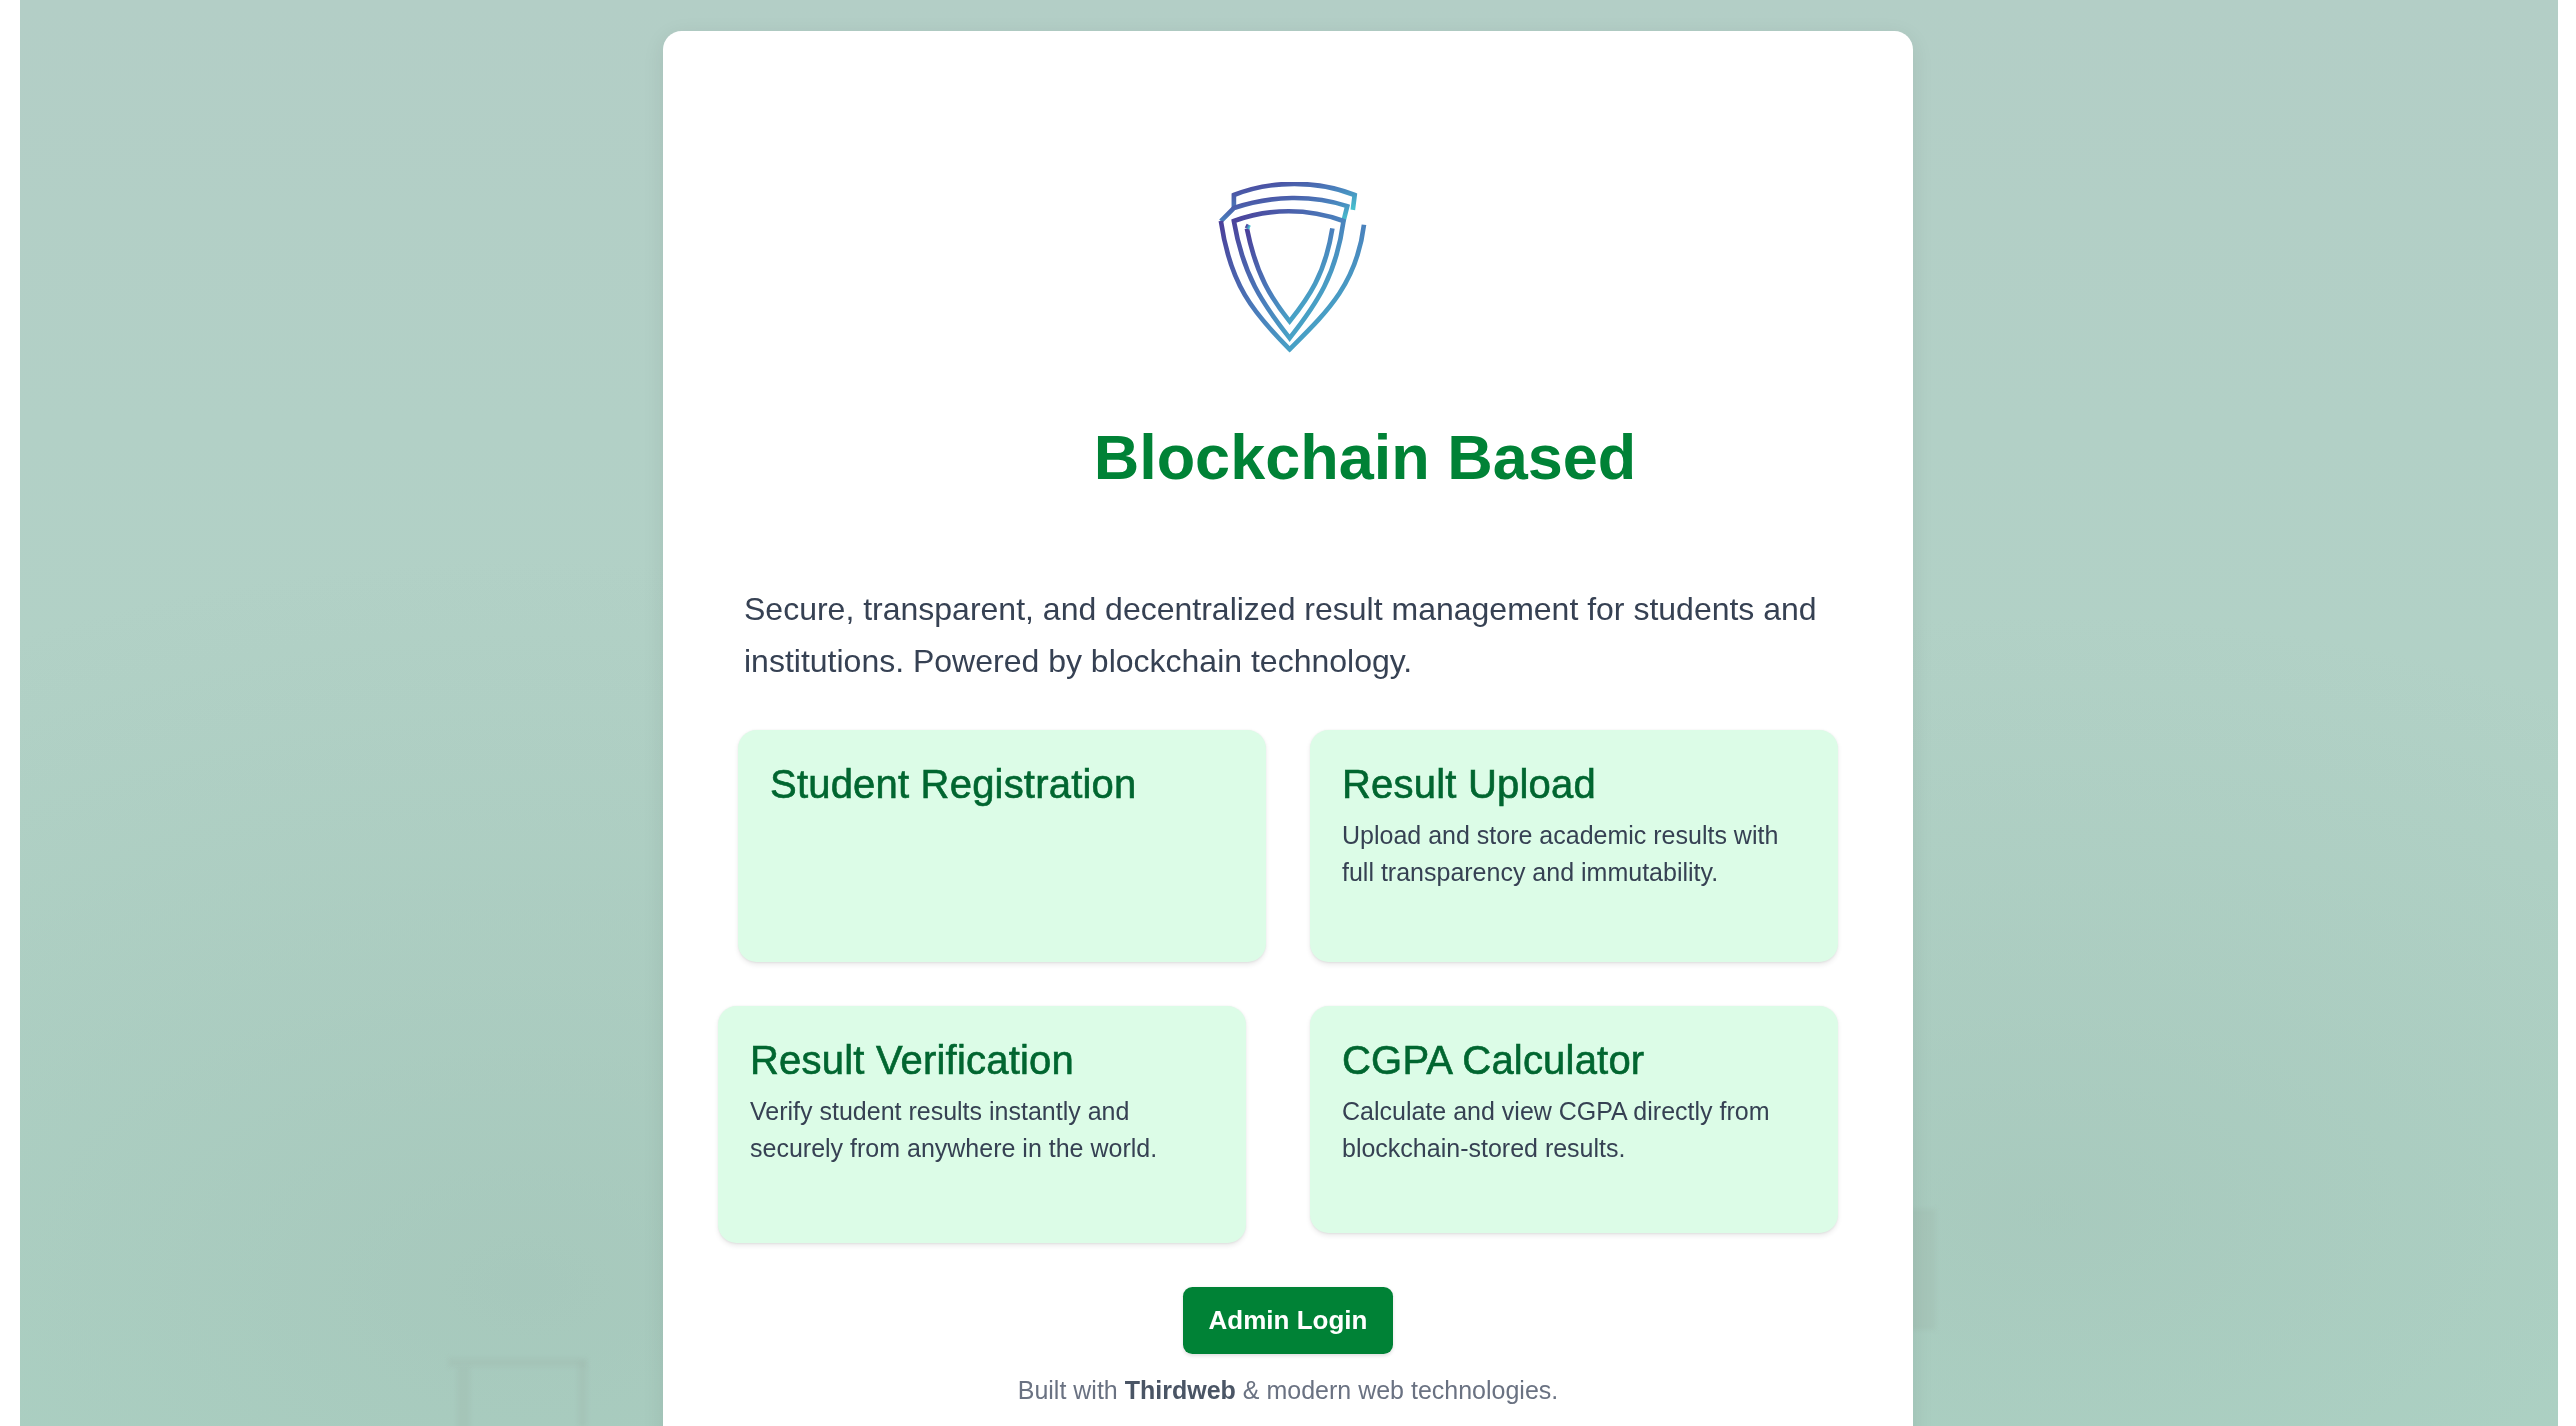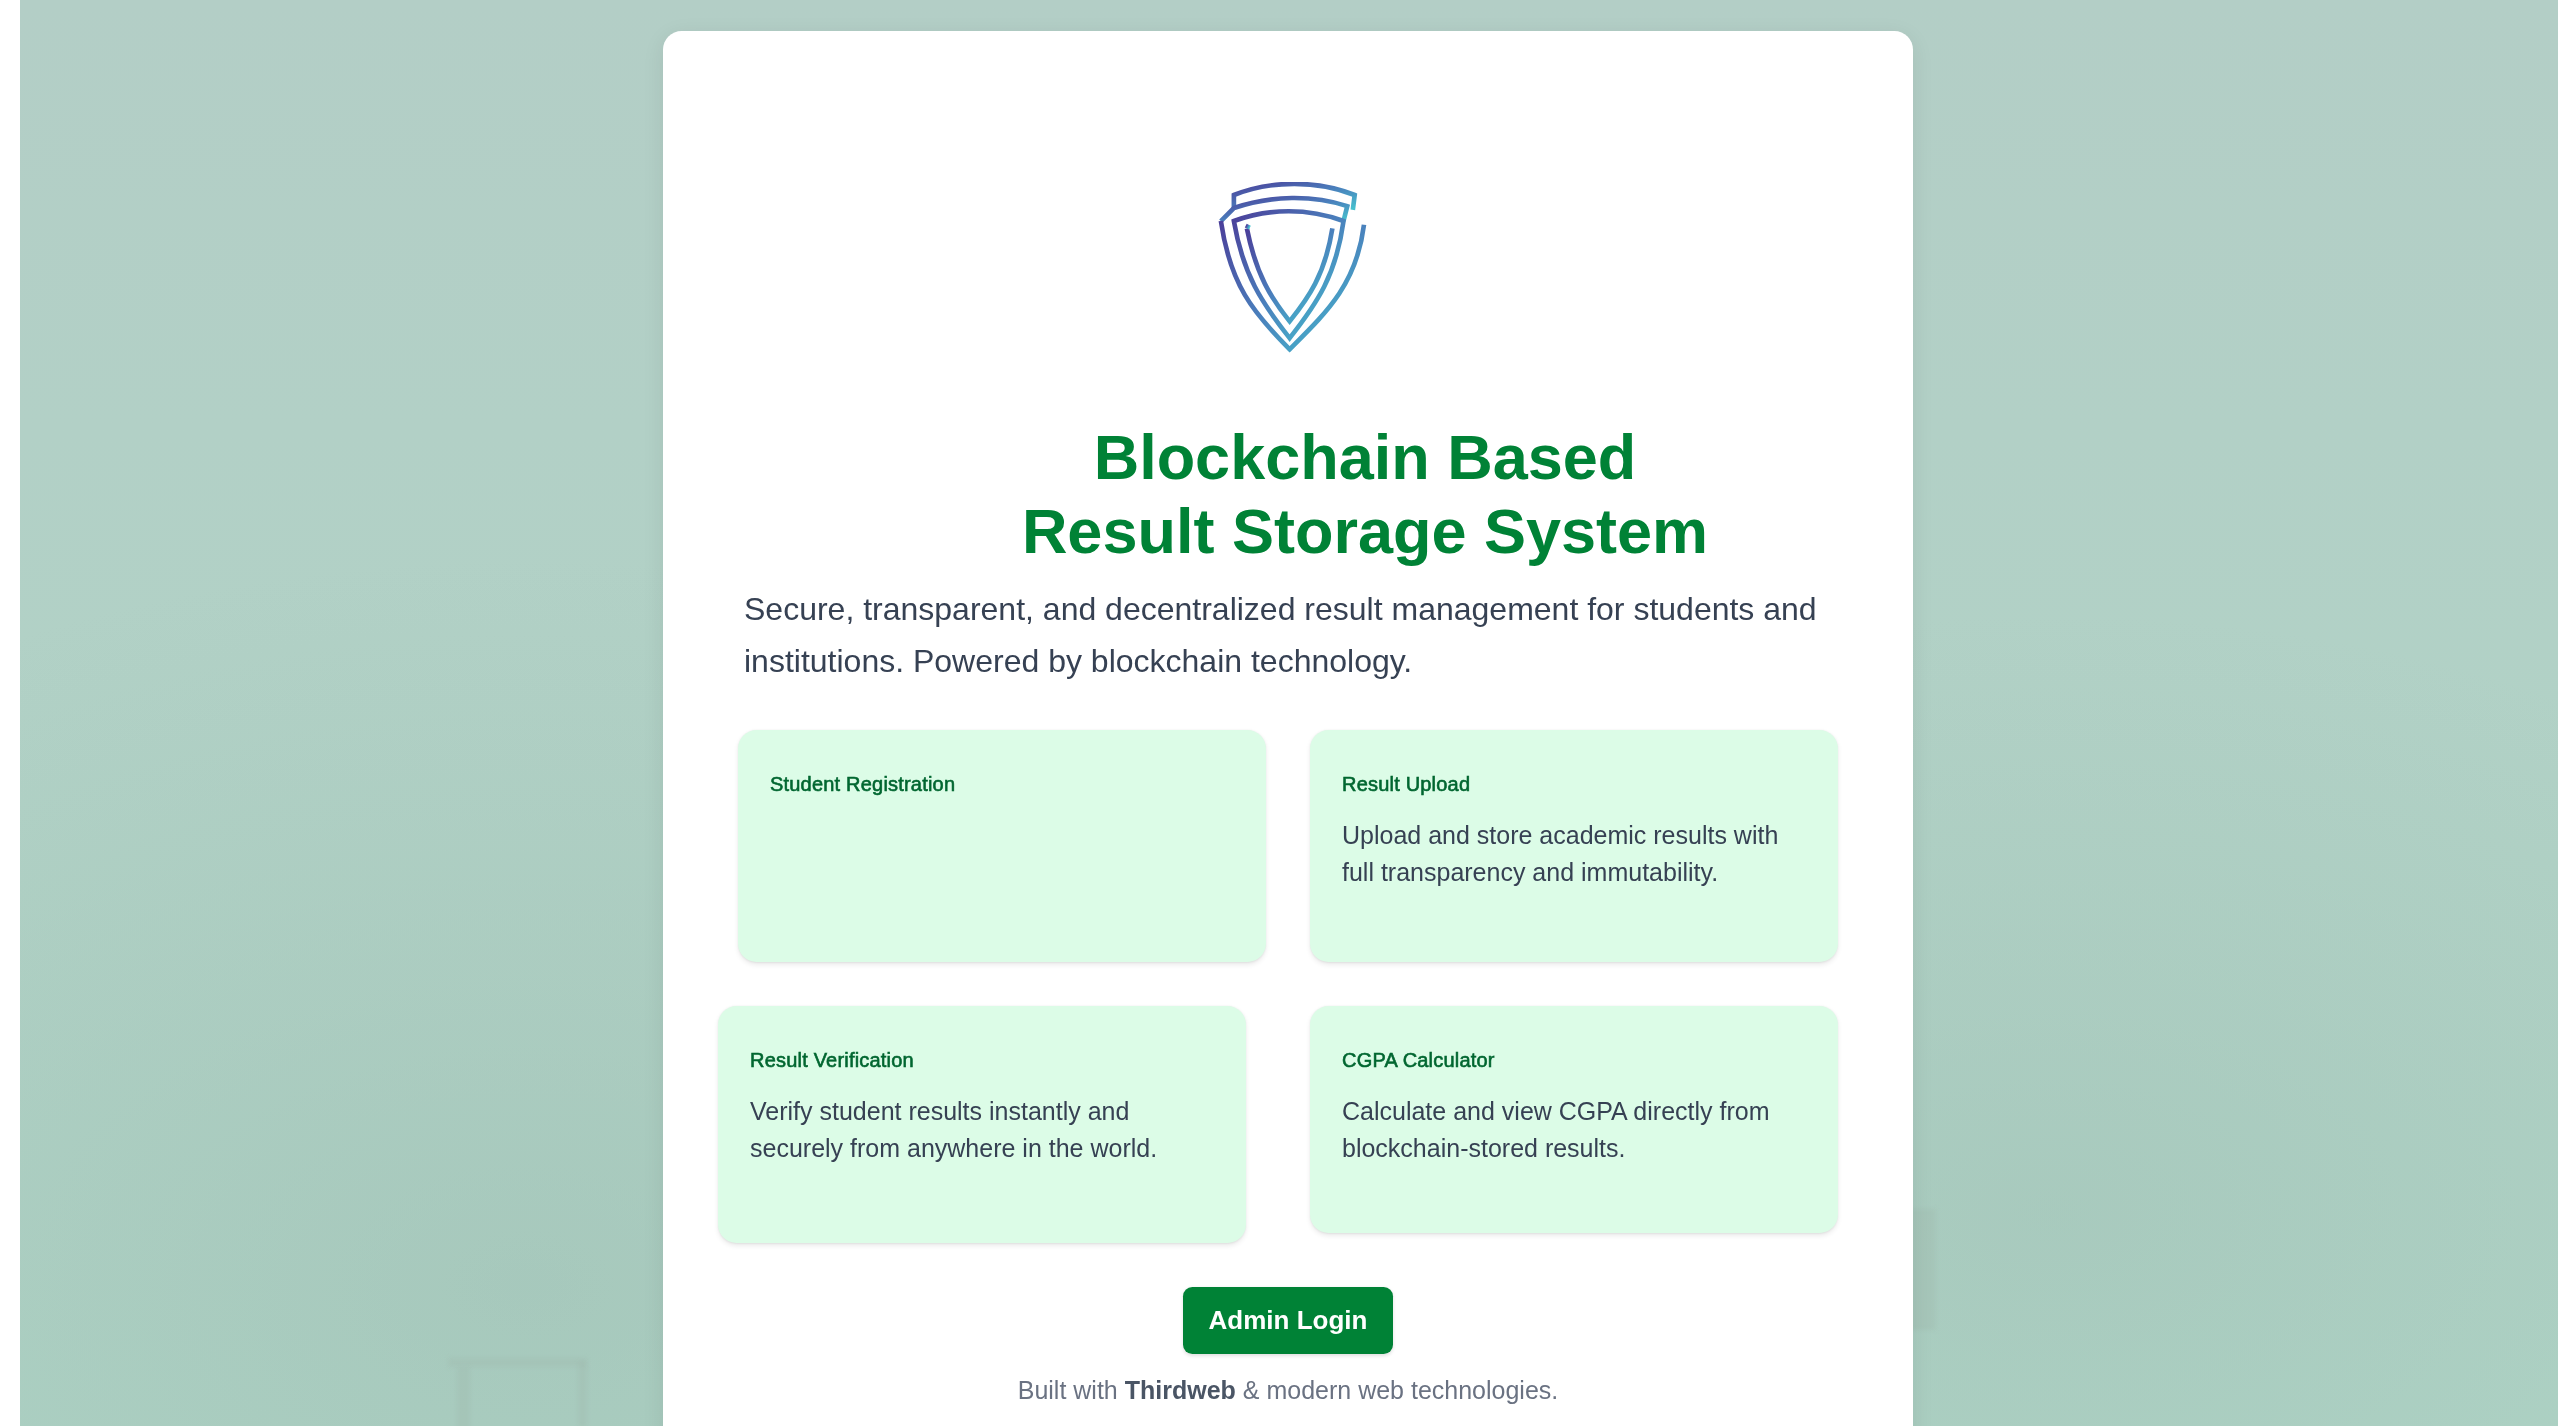--- a/index.html
+++ b/index.html
@@ -74,21 +74,21 @@
     width: 528px;
     background: #dcfce7;
     border-radius: 18.6px;
     box-shadow: 0 2.8px 5.6px rgba(0,0,0,0.08), 0 0.9px 1.9px rgba(0,0,0,0.06);
     box-sizing: border-box;
     padding: 35px 32px 28px 32px;
   }
   .feature h3 {
     margin: 0 0 13px 0;
     color: #016630;
-    font-size: 20px;
+    font-size: 40px;
     font-weight: 400;
     line-height: 39px;
     letter-spacing: 0.2px;
     -webkit-text-stroke: 0.6px #016630;
   }
   .feature p {
     margin: 0;
     color: #364153;
     font-size: 25px;
     line-height: 37px;
@@ -151,21 +151,20 @@
     <path d="M6 42 L20 28 C60 14 106 14 142 26 L138 42"></path>
     <path d="M20 42 C58 28 100 28 138 42 C130 100 110 130 80 168 C50 130 30 100 20 42 Z"></path>
     <path d="M34 50 C44 100 60 125 80 150 C100 125 118 100 126 50"></path>
     <path d="M6 42 C16 110 40 140 80 180 C120 140 152 110 160 46"></path>
     <path d="M36 46 L34 50"></path>
   </g>
 </svg>
 
 <h1 class="title">
   <span>Blockchain Based</span>
-  <span>Result Storage System</span>
 </h1>
 
 <p class="subtitle">Secure, transparent, and decentralized result management for students and institutions. Powered by blockchain technology.</p>
 
 <div class="feature f1">
   <h3>Student Registration</h3>
 </div>
 <div class="feature f2">
   <h3>Result Upload</h3>
   <p>Upload and store academic results with full transparency and immutability.</p>

